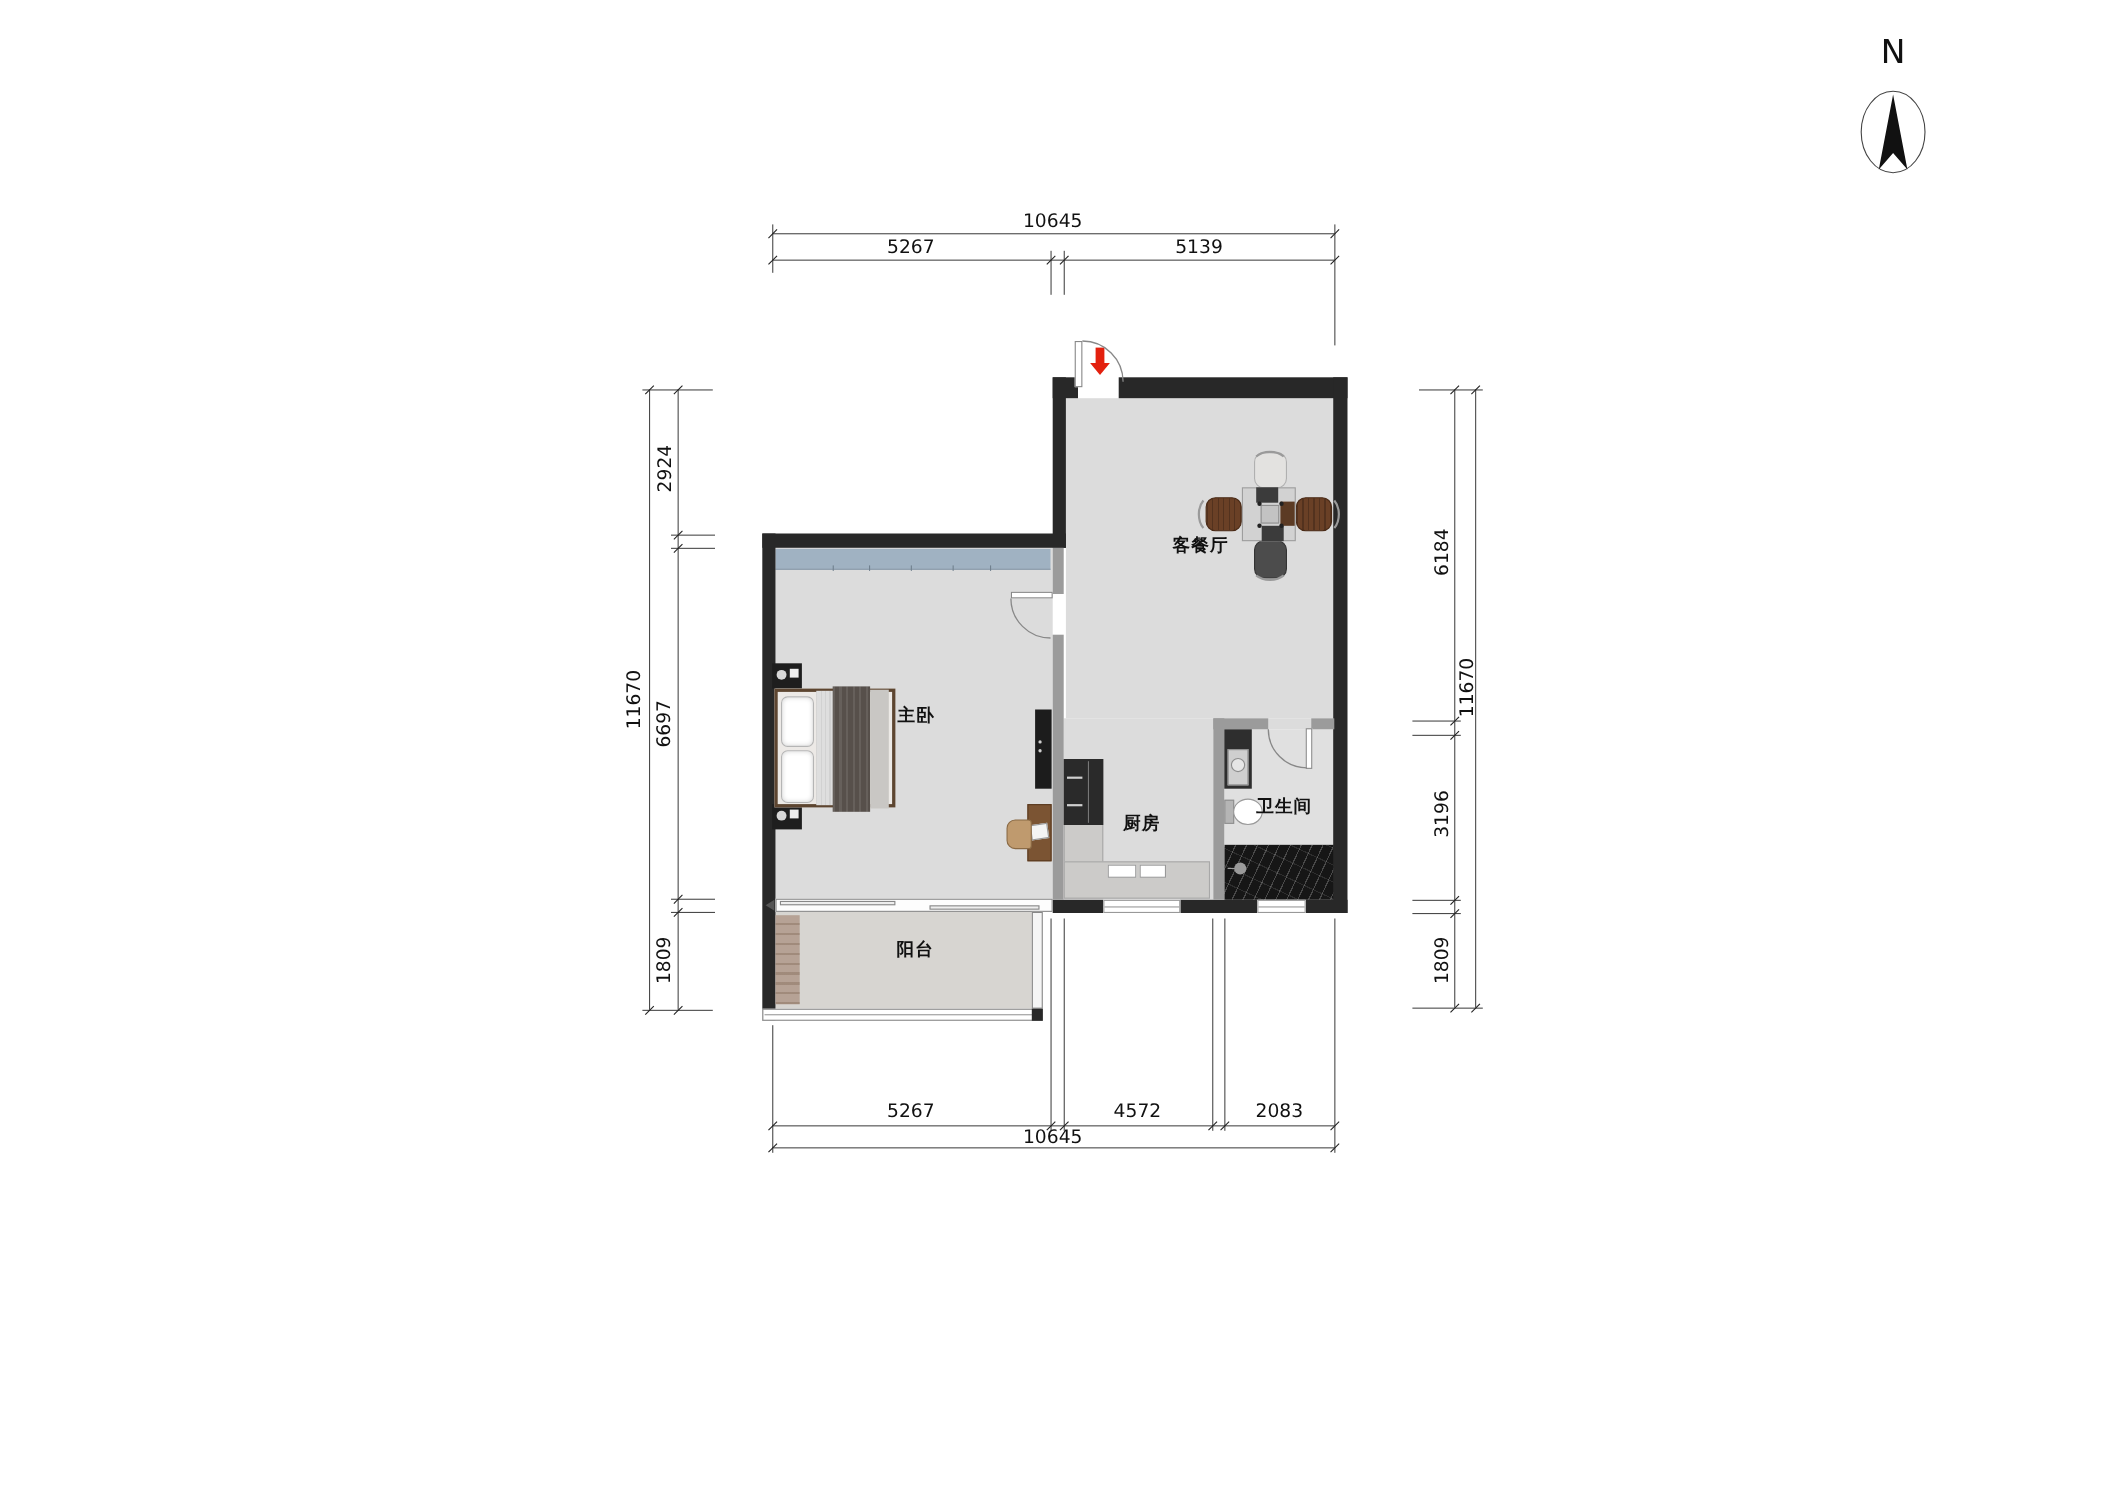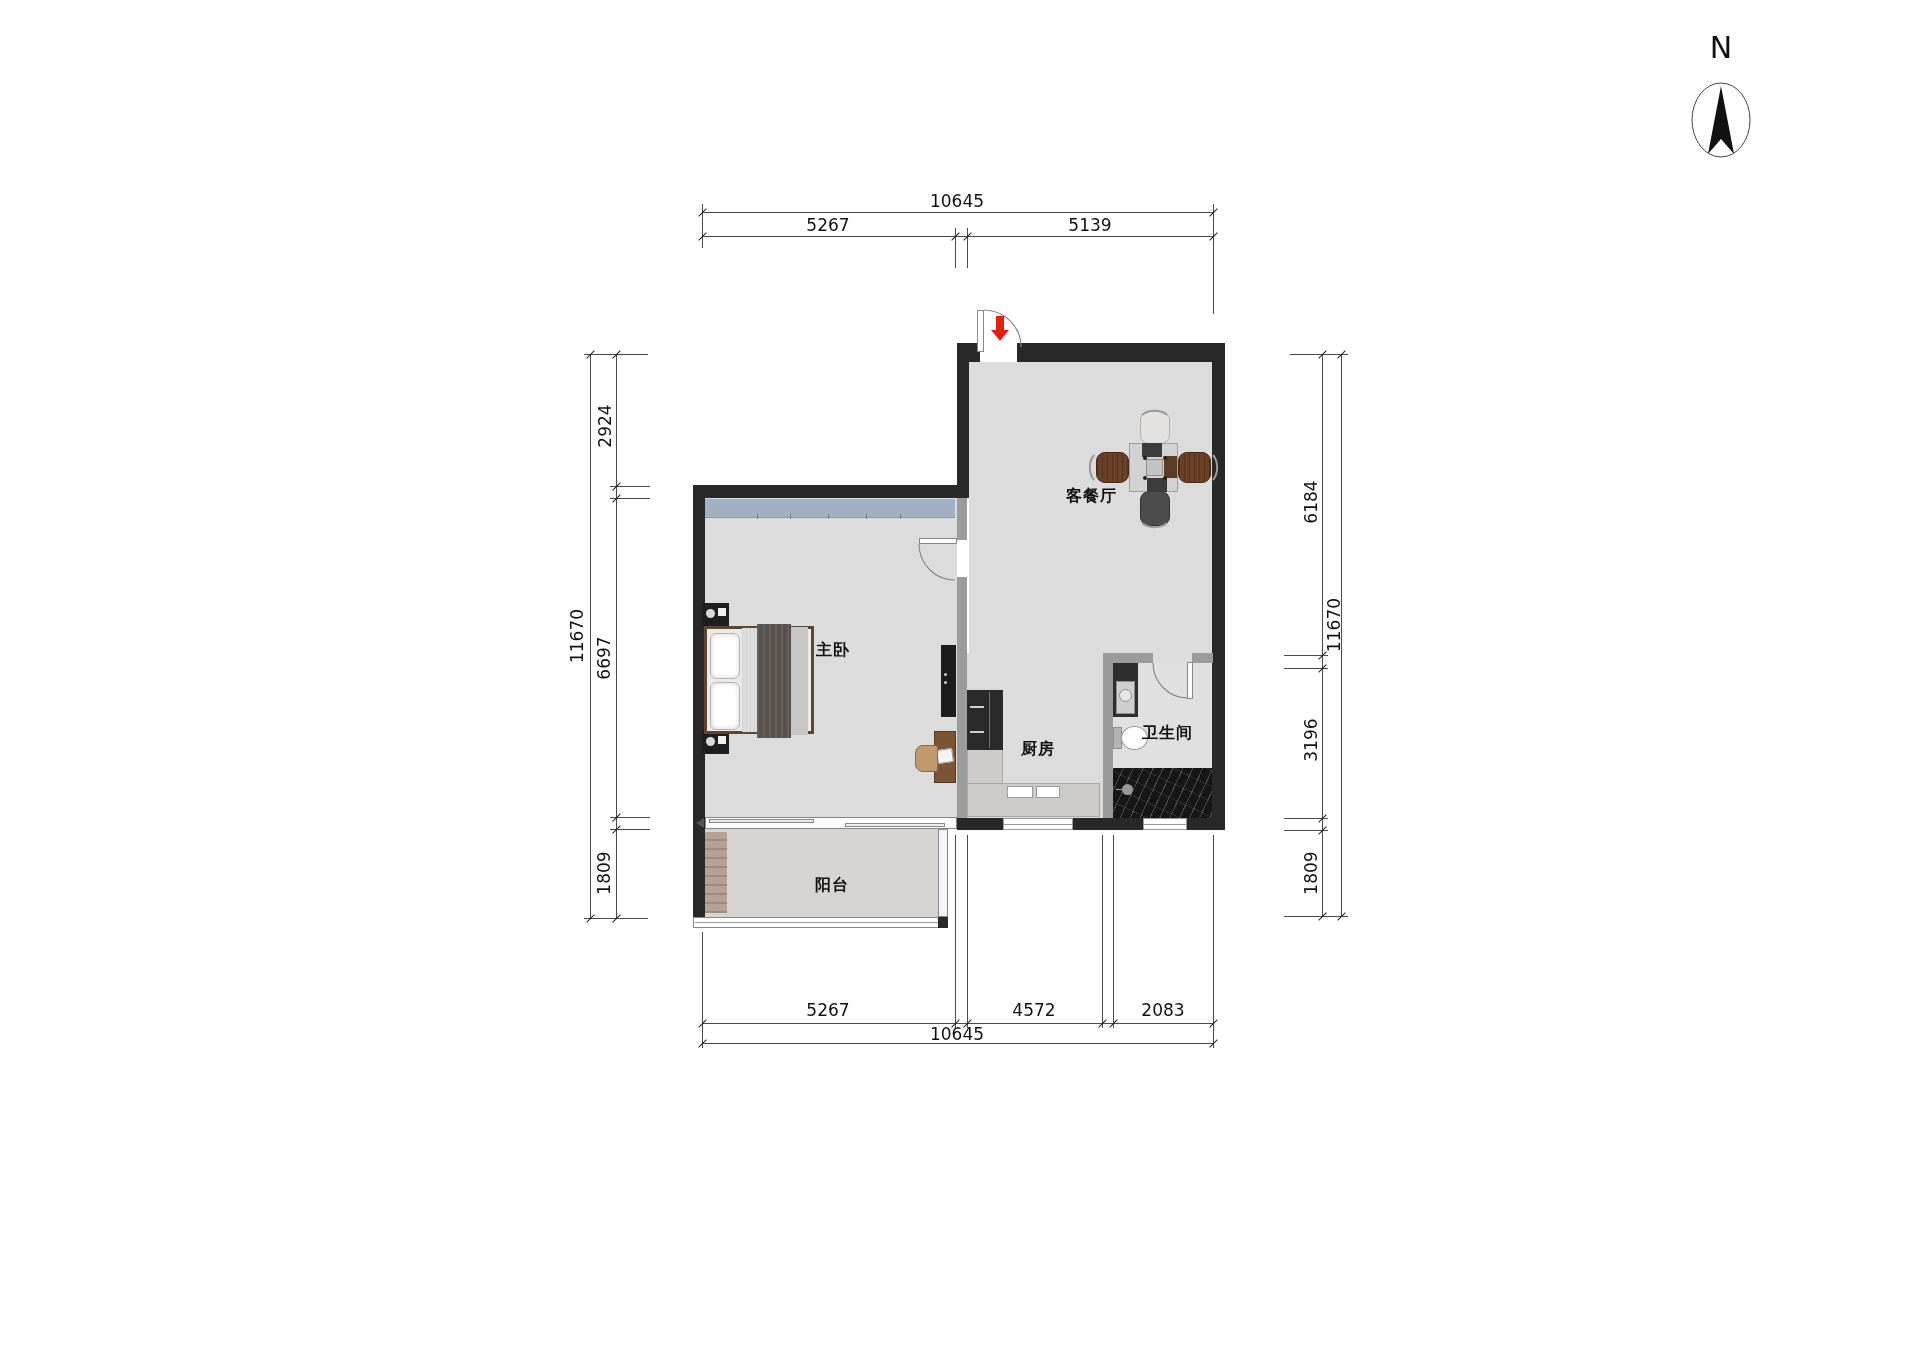--- a/index.html
+++ b/index.html
@@ -149,21 +149,21 @@
     <ellipse cx="1721" cy="120" rx="29" ry="37" fill="none" stroke="#444" stroke-width="1"></ellipse>
     <polygon points="1721,86 1708,154 1721,139 1734,154" fill="#111"></polygon>
   </svg>
 
   <div class="abs" style="left:1701px;top:30px;width:40px;text-align:center;font-size:30px;color:#111;">N</div>
 
   <div class="rl" style="left:1066px;top:486px;">客餐厅</div>
   <div class="rl" style="left:816px;top:640px;">主卧</div>
   <div class="rl" style="left:1021px;top:739px;">厨房</div>
   <div class="rl" style="left:1142px;top:723px;">卫生间</div>
-  <div class="rl" style="left:815px;top:853px;margin-top:22px;">阳台</div>
+  <div class="rl" style="left:815px;top:853px;">阳台</div>
 
   <div class="dl" style="left:702px;top:212px;width:511px;height:1px;"></div>
   <div class="dl" style="left:702px;top:236px;width:511px;height:1px;"></div>
   <div class="dl" style="left:702px;top:204px;width:1px;height:44px;"></div>
   <div class="dl" style="left:1213px;top:204px;width:1px;height:110px;"></div>
   <div class="dl" style="left:955px;top:228px;width:1px;height:40px;"></div>
   <div class="dl" style="left:967px;top:228px;width:1px;height:40px;"></div>
   <div class="tk" style="left:697px;top:212px;"></div>
   <div class="tk" style="left:1208px;top:212px;"></div>
   <div class="tk" style="left:697px;top:236px;"></div>

